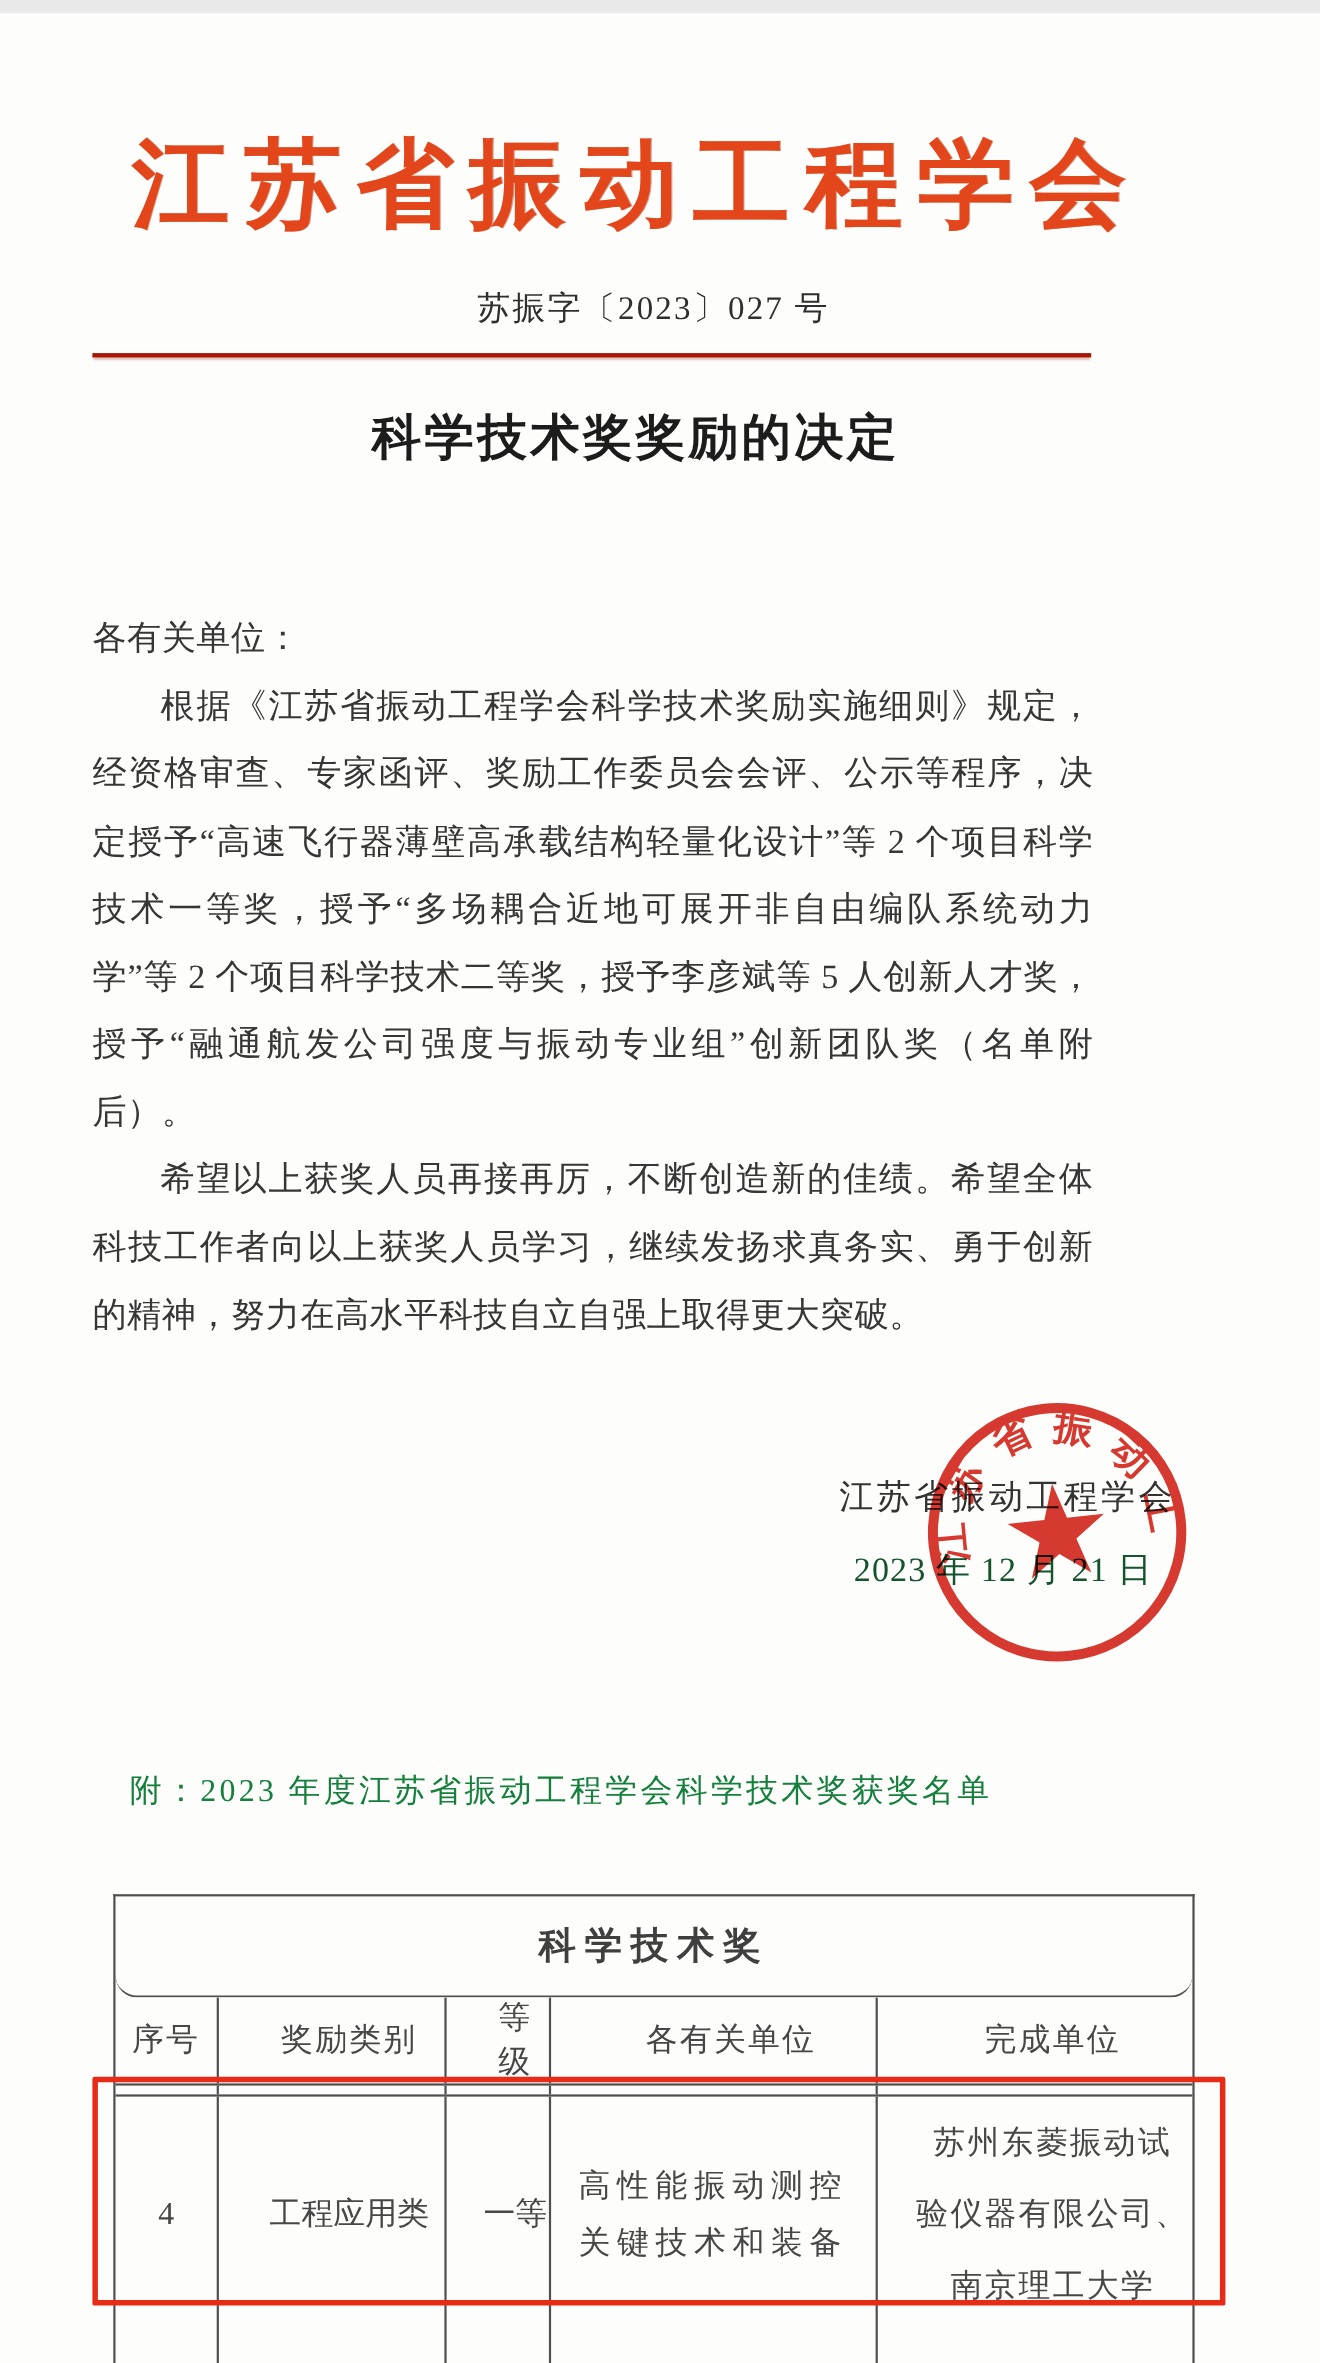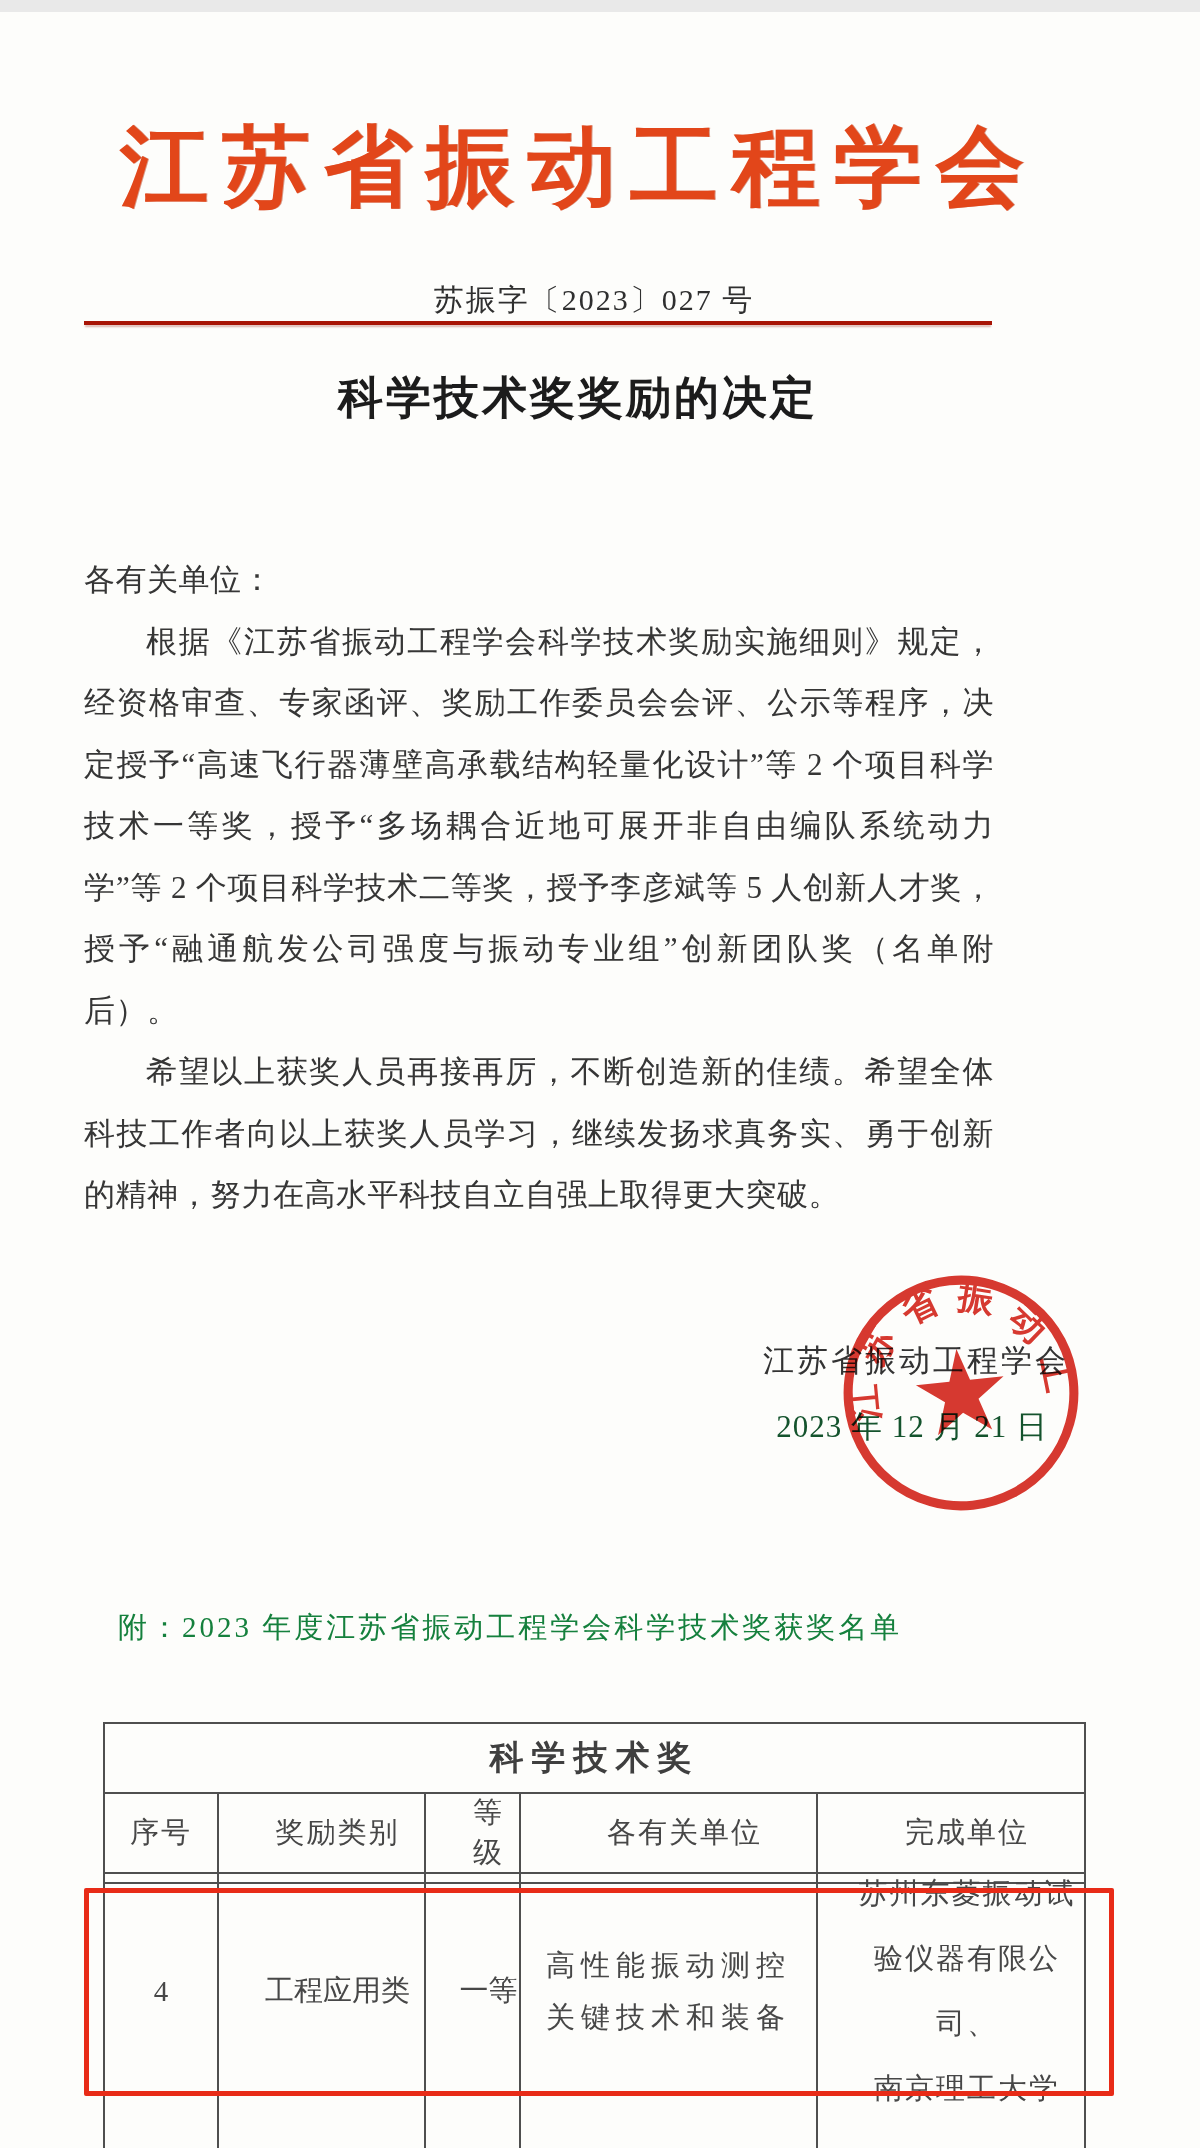--- a/index.html
+++ b/index.html
@@ -15,21 +15,21 @@
     color:var(--ink,#363636);
   }
   .org-title{
     position:absolute; left:0; top:96px; width:1158px; text-align:center;
     font-size:88px; font-weight:700; letter-spacing:14px;
     color:var(--header_red,#e2461a);
     text-shadow:1px 0 0 rgba(170,40,5,.45);
     white-space:nowrap;
   }
   .doc-number{
-    position:absolute; left:0; top:268px; width:1160px; text-align:center;
+    position:absolute; left:0; top:248px; width:1160px; text-align:center;
     font-size:30px; letter-spacing:2px; color:#2f2f2f;padding-left:28px;
   }
   .red-rule{
     position:absolute; left:84px; top:309px; width:908px; height:4px;
     background:var(--rule_red,#a81405);
     box-shadow:0 3px 2px -1px rgba(150,30,10,.35);
   }
   .main-title{
     position:absolute; left:0; top:348px; width:1156px; text-align:center;
     font-size:45px; font-weight:700; letter-spacing:3px; color:#1c1c1c;
@@ -60,22 +60,22 @@
   }
   
   .award-table{
     position:absolute; left:103px; top:1710px; width:983px; height:438px;
     border:2px solid var(--table_line,#4f4f4f); border-bottom:none;
     display:flex; flex-direction:column; color:#474747; z-index:1;
   }
   .t-row{display:flex; width:100%;}
   .t-cell{display:flex; align-items:center; justify-content:center; text-align:center;}
   .t-cell+.t-cell{border-left:2px solid var(--table_line,#4f4f4f);padding-left:32px;}
-  .c1{width:112px;} .c2{width:207px;} .c3{width:95px;} .c4{width:297px;} .c5{flex:1;}
-  .t-title-row{height:70px; border-bottom:2px solid var(--table_line,#4f4f4f);}
+  .c1{width:92px;} .c2{width:207px;} .c3{width:95px;} .c4{width:297px;} .c5{flex:1;}
+  .t-title-row{height:92px; border-bottom:2px solid var(--table_line,#4f4f4f);border-radius:20px;}
   .t-title-row .t-cell{width:100%; font-size:34px; font-weight:600; letter-spacing:8px; color:#3f3f3f;}
   .t-header-row{height:78px; font-size:29px; letter-spacing:2px;}
   .t-spacer-row{height:12px; border-top:2px solid var(--table_line,#4f4f4f); border-bottom:2px solid var(--table_line,#4f4f4f);}
   .t-data-row{height:214px; font-size:29px;}
   .t-data-row .project-cell{white-space:pre-line; letter-spacing:6px; line-height:52px; padding:0 20px;text-align:right;}
   .t-data-row .org-cell{white-space:pre-line; line-height:65px; letter-spacing:2px;}
   .t-partial-row{flex:1;}
   .highlight-box{
     position:absolute; left:84px; top:1876px; width:1030px; height:208px;
     border:5px solid var(--highlight_red,#e82b17); border-radius:2px; z-index:6;

